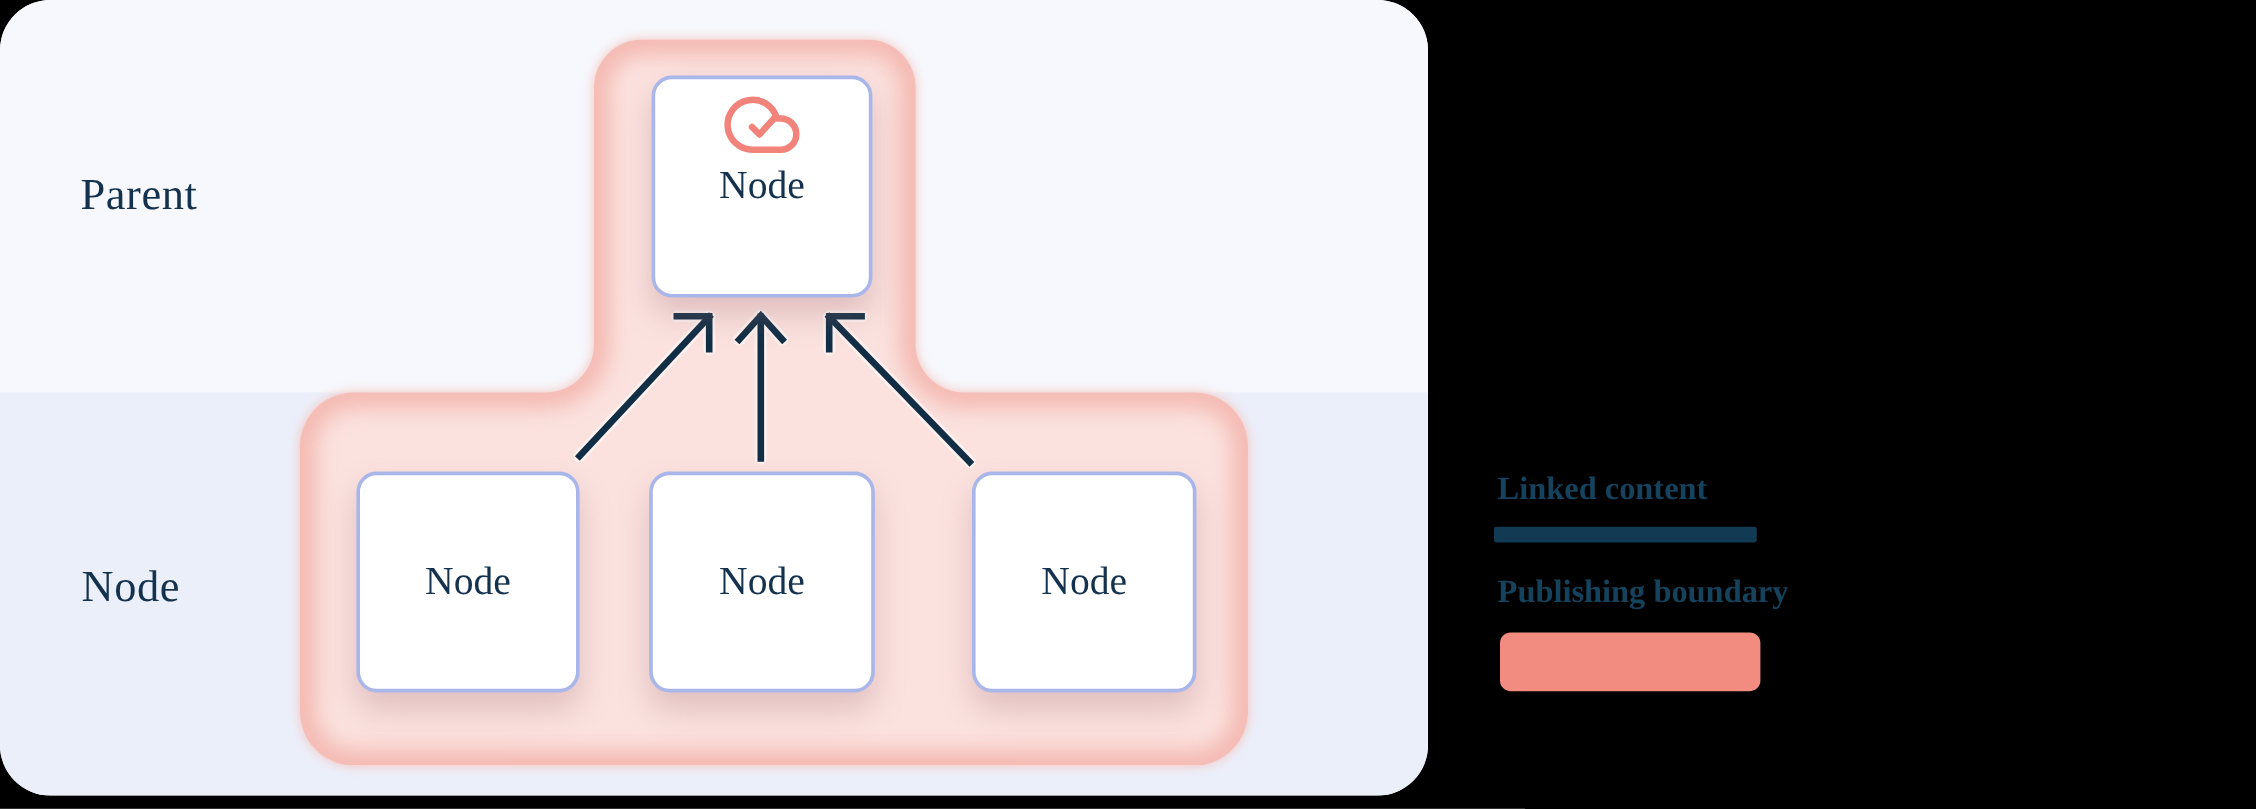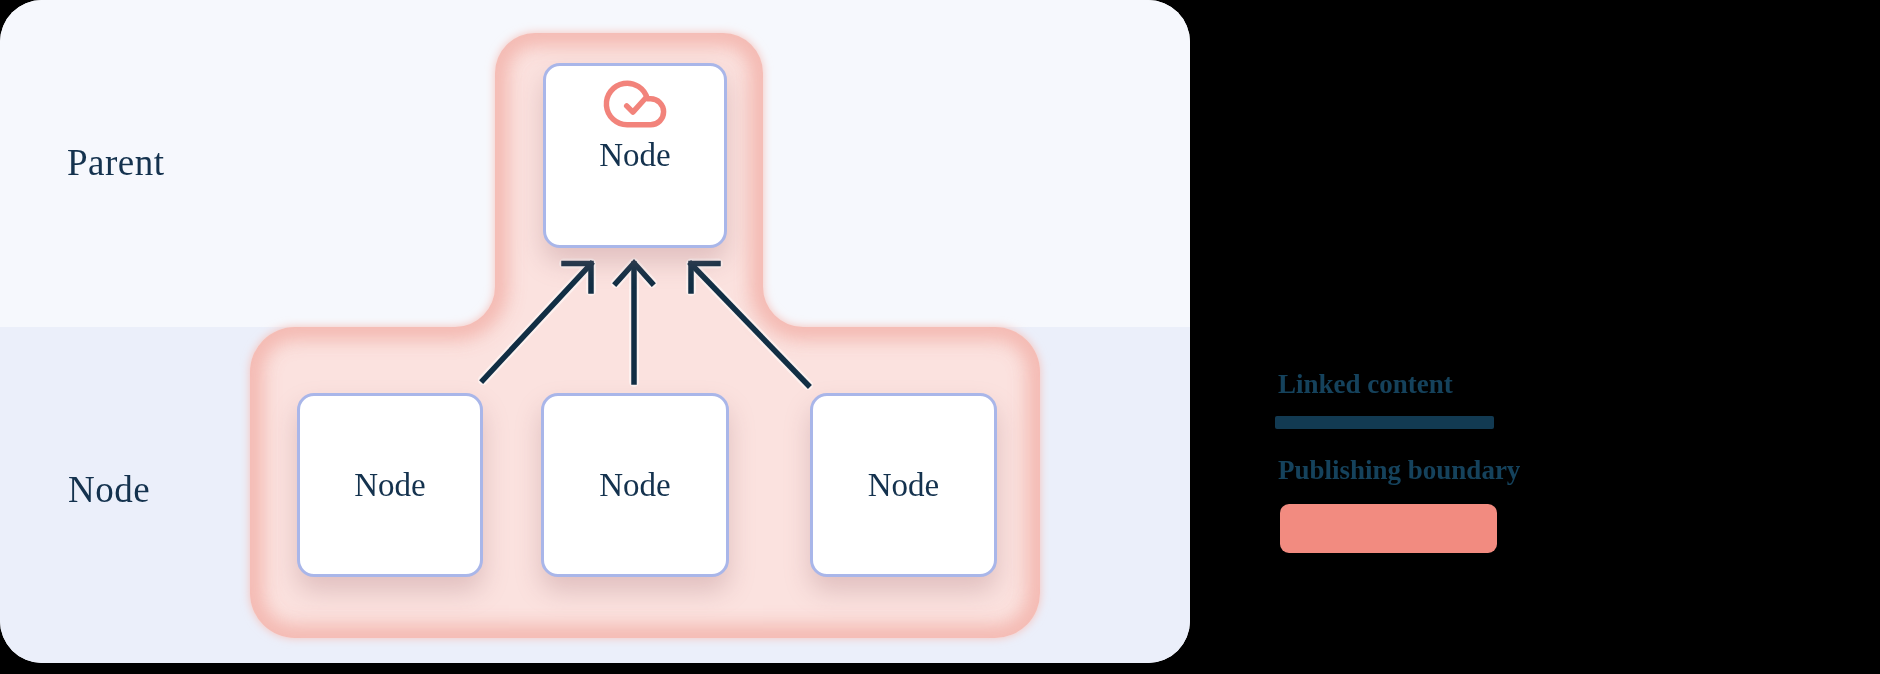--- a/index.html
+++ b/index.html
@@ -53,21 +53,21 @@
   .node-parent{left:543px;top:63px;width:184px;height:185px;}
   .node-child-1{left:297px;top:393px;width:186px;height:184px;}
   .node-child-2{left:541px;top:393px;width:188px;height:184px;}
   .node-child-3{left:810px;top:393px;width:187px;height:184px;}
   .cloud-icon{
     position:absolute;top:12px;left:50%;transform:translateX(-50%);
     width:68px;height:52px;
   }
   .cloud-icon svg{width:100%;height:100%;stroke:var(--salmon);fill:none;
     stroke-width:2.1;stroke-linecap:round;stroke-linejoin:round;}
-  .legend{position:absolute;left:1248px;top:371px;width:320px;height:200px;margin-left:30px;}
+  .legend{position:absolute;left:1248px;top:394px;width:320px;height:200px;}
   .legend-title{
     position:absolute;left:0;color:var(--legend-navy);
     font-size:27px;font-weight:bold;line-height:1;white-space:nowrap;
   }
   .legend-title.t1{top:0;}
   .legend-title.t2{top:86px;}
   .legend-line-swatch{
     position:absolute;left:-3px;top:45px;width:219px;height:13px;
     background:var(--legend-line);border-radius:2px;
   }

